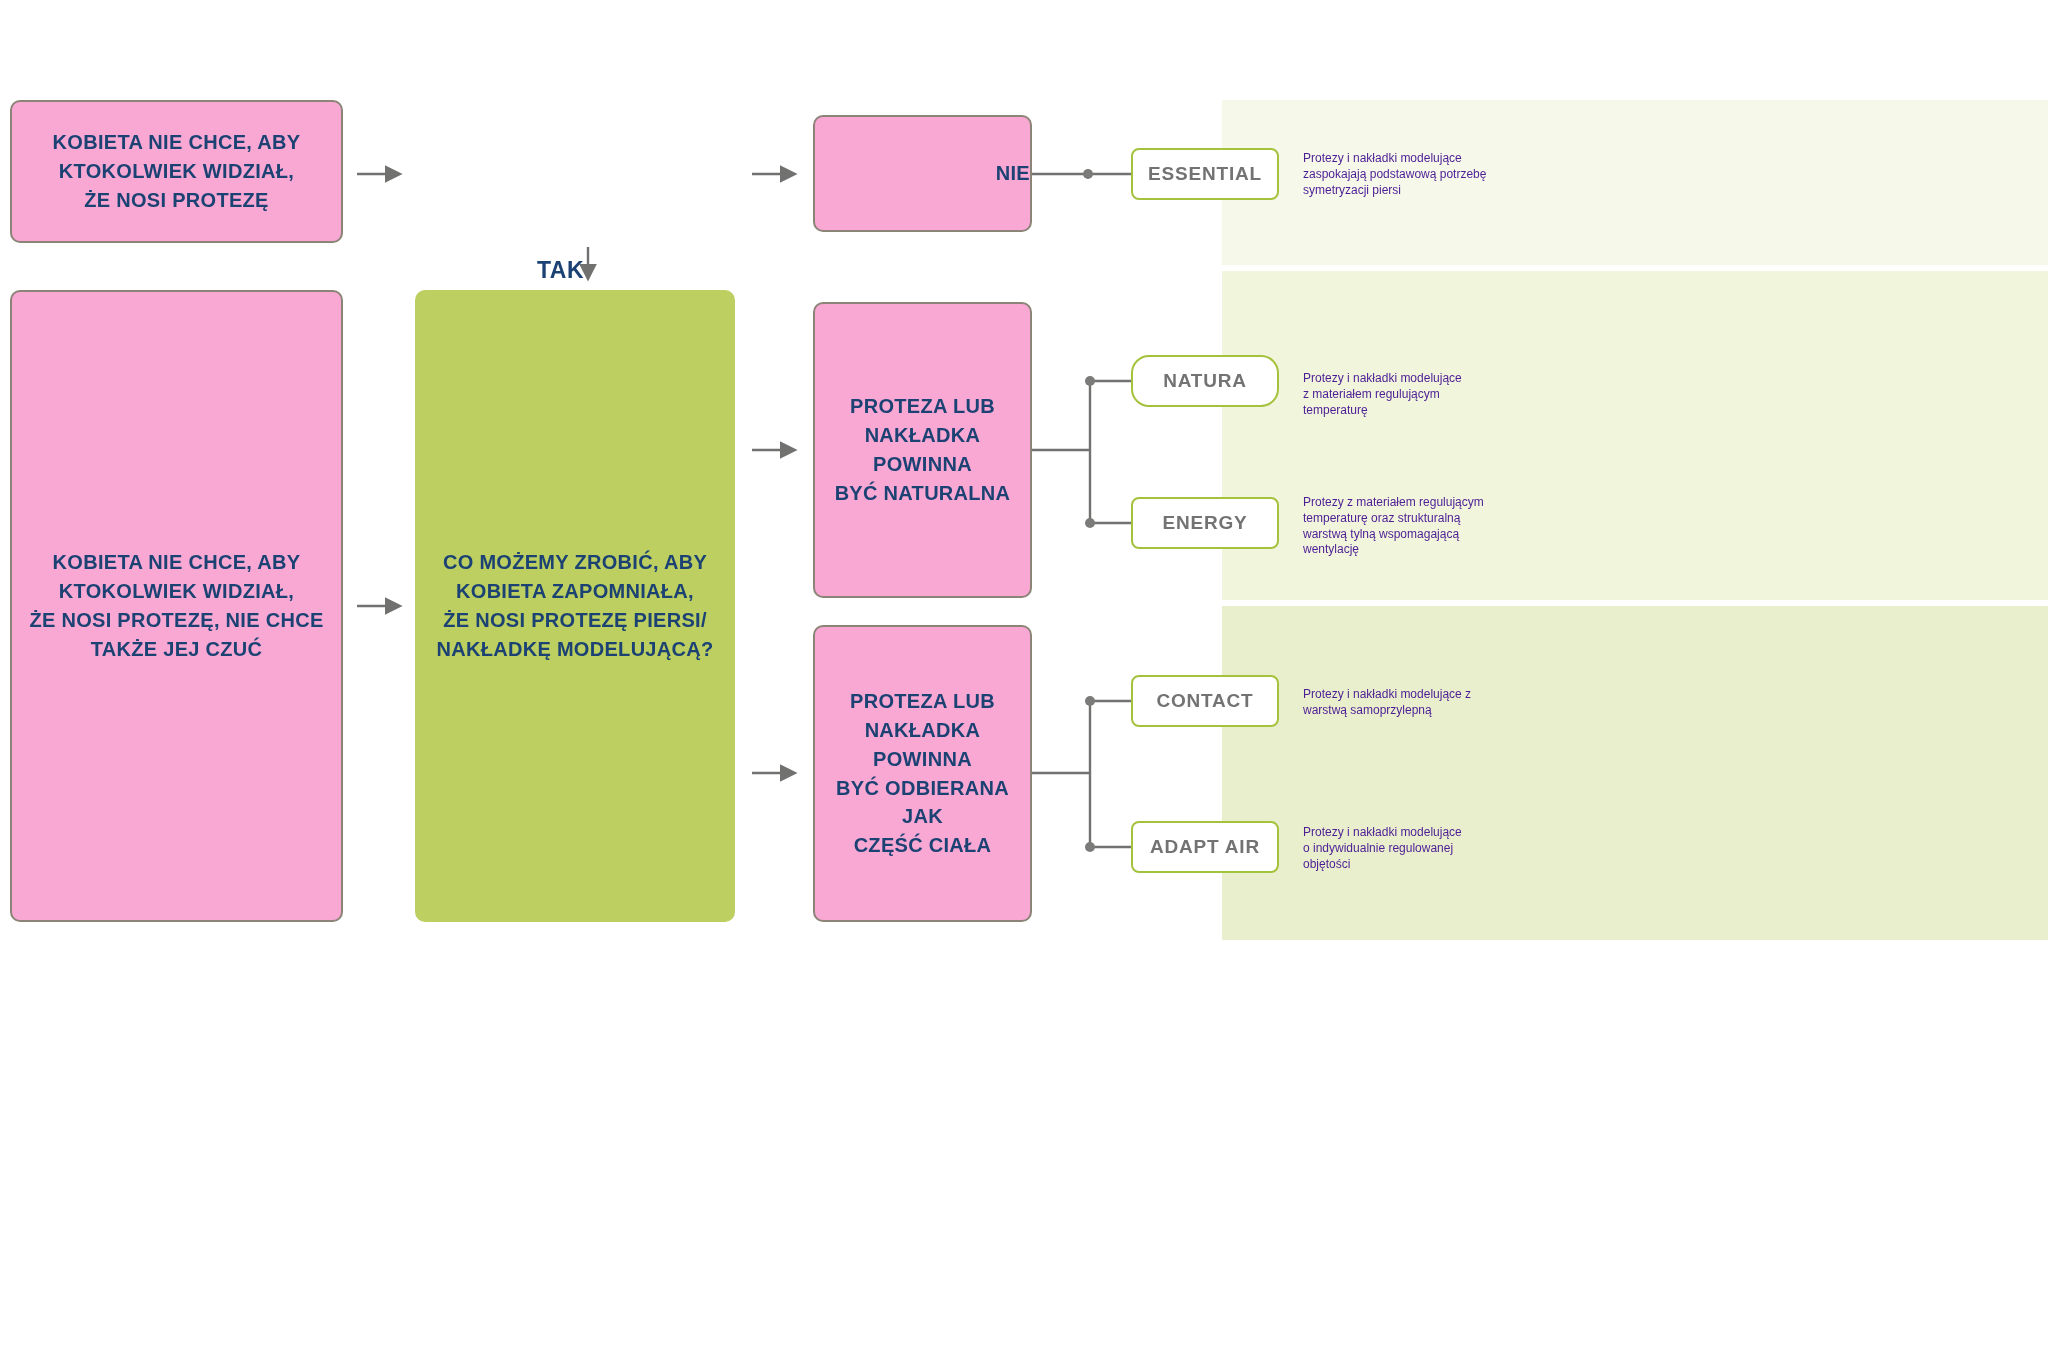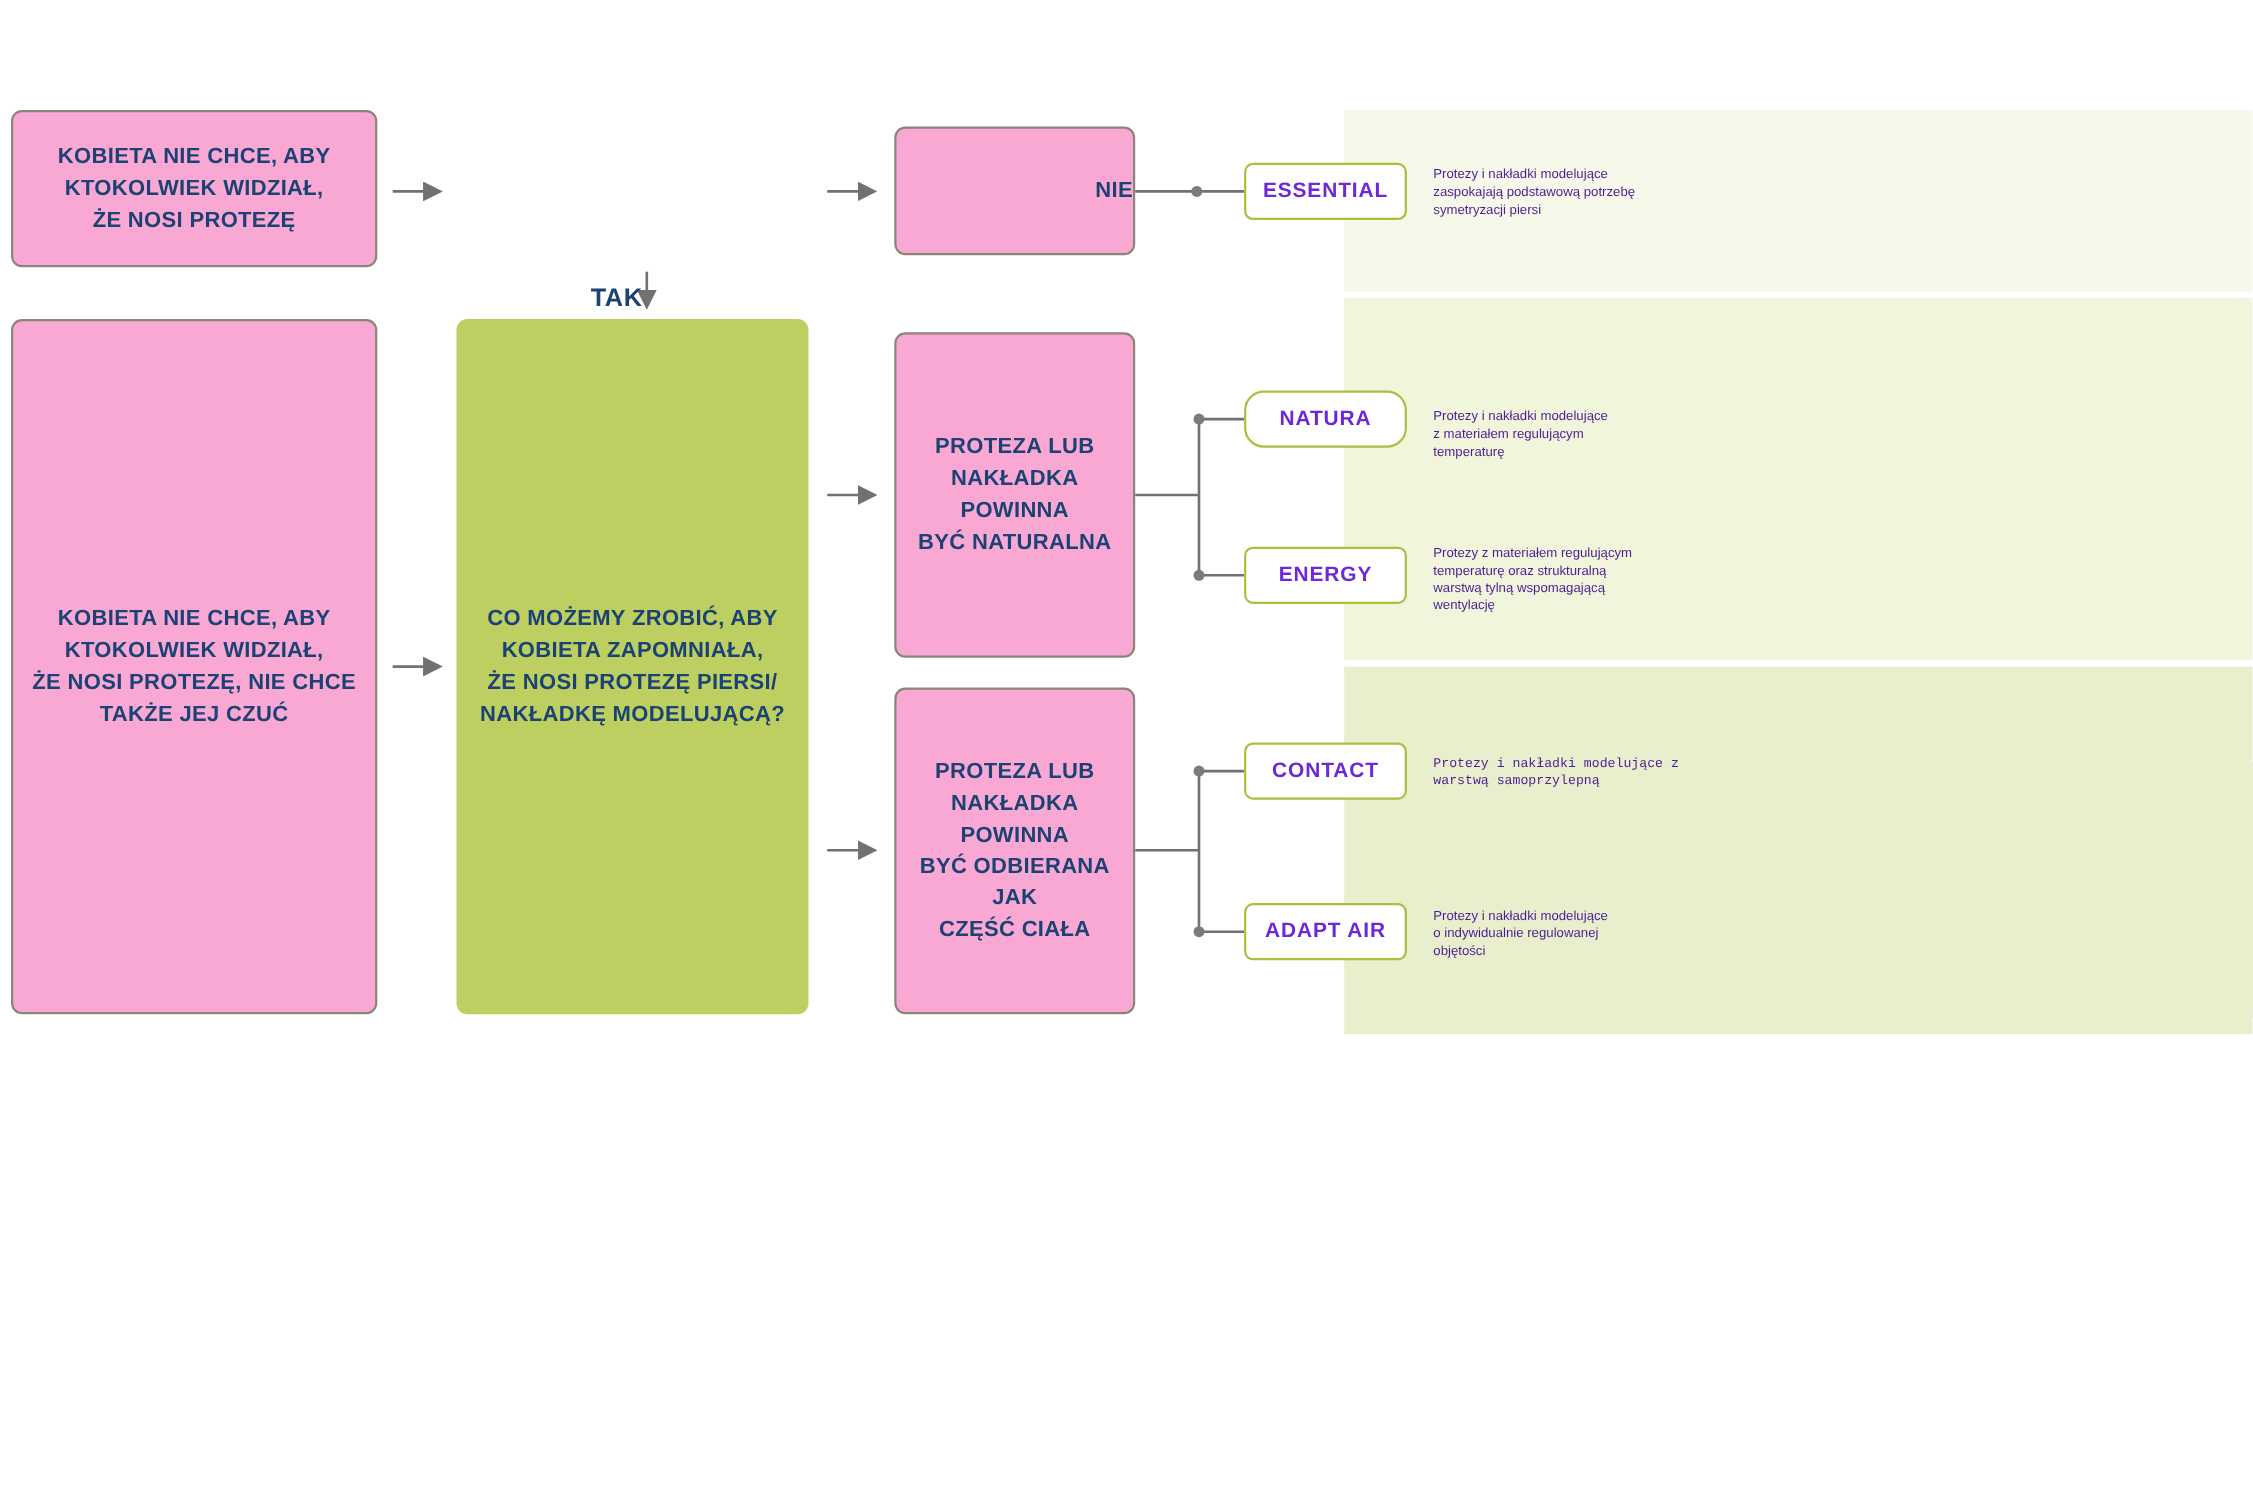--- a/index.html
+++ b/index.html
@@ -19,21 +19,21 @@
     white-space:pre-line;color:#1b4273;font-weight:700;font-size:20px;
     line-height:1.44;letter-spacing:0.3px;
   }
   .white-box{background:#f9a8d4;border:2px solid #8d8478;}
   .green-box{background:#bccf60;border:none;}
   .pill{
     position:absolute;display:flex;align-items:center;justify-content:center;
     box-sizing:border-box;background:#ffffff;border:2px solid #a5c23d;border-radius:8px;
   }
   .pill .pill-text{
-    color:#6d28d9;font-weight:700;font-size:19px;letter-spacing:0.8px;white-space:nowrap;
+    color:#737373;font-weight:700;font-size:19px;letter-spacing:0.8px;white-space:nowrap;
   }
   .desc{
     position:absolute;transform:translateY(-50%);
     color:#4c1d95;font-size:12px;line-height:1.32;white-space:pre-line;
   }
   .tak-label{
     position:absolute;color:#1b4273;font-weight:700;font-size:23px;letter-spacing:0.5px;
   }
   svg.connectors{position:absolute;left:0;top:0;pointer-events:none;}
 </style>
@@ -131,19 +131,19 @@
   <div class="desc" style="left:1303px;top:175px;width:620px;">Protezy i nakładki modelujące
 zaspokajają podstawową potrzebę
 symetryzacji piersi</div>
   <div class="desc" style="left:1303px;top:395px;width:620px;">Protezy i nakładki modelujące
 z materiałem regulującym
 temperaturę</div>
   <div class="desc" style="left:1303px;top:527px;width:620px;">Protezy z materiałem regulującym
 temperaturę oraz strukturalną
 warstwą tylną wspomagającą
 wentylację</div>
-  <div class="desc" style="left:1303px;top:703px;width:620px;font-family:Liberation Mono, monospace;">Protezy i nakładki modelujące z
+  <div class="desc" style="left:1303px;top:703px;width:620px;">Protezy i nakładki modelujące z
 warstwą samoprzylepną</div>
   <div class="desc" style="left:1303px;top:849px;width:620px;">Protezy i nakładki modelujące
 o indywidualnie regulowanej
 objętości</div>
 
 </div>
 
 </body></html>

